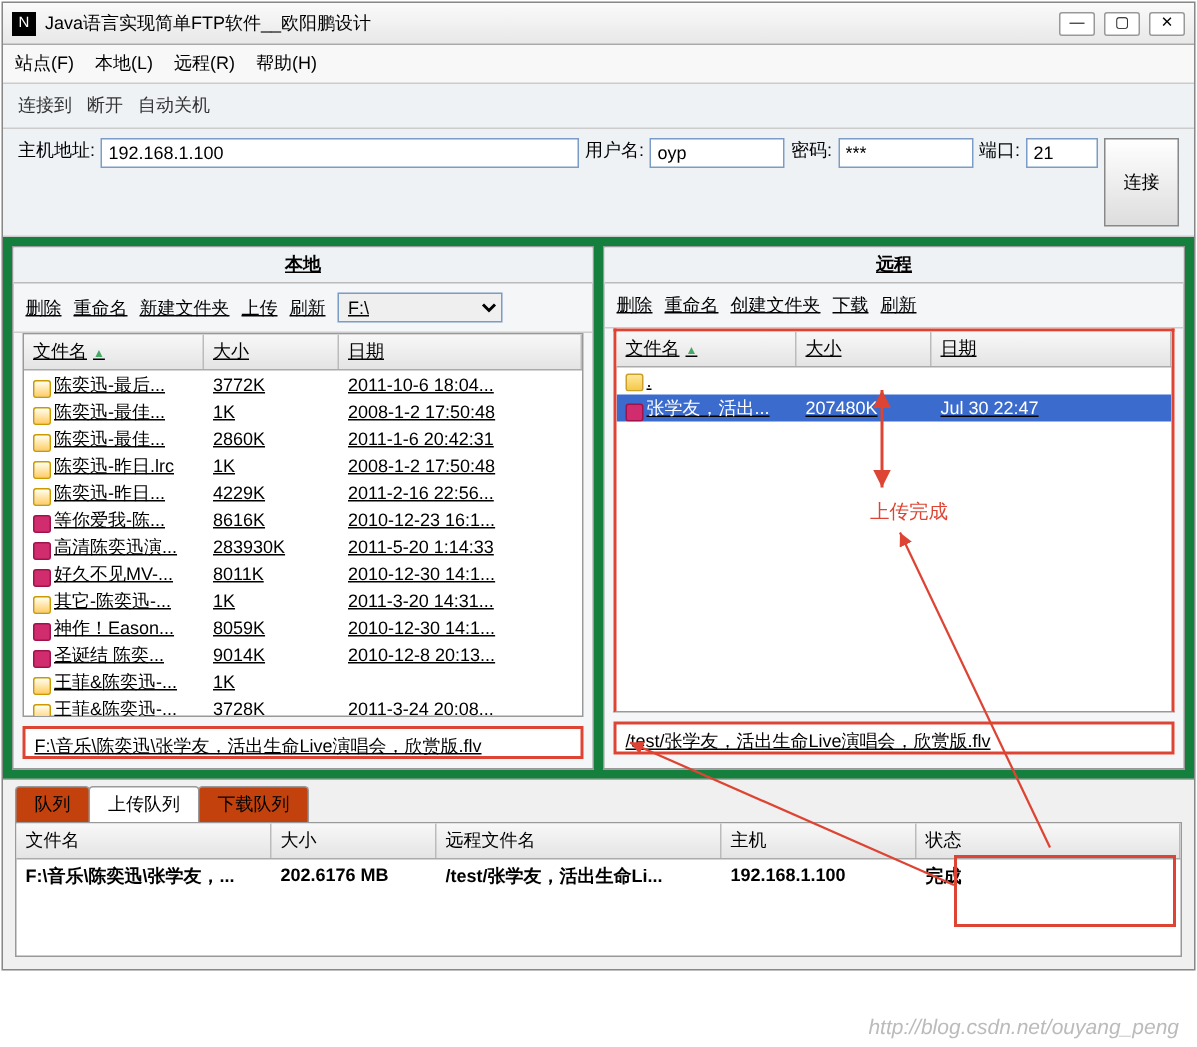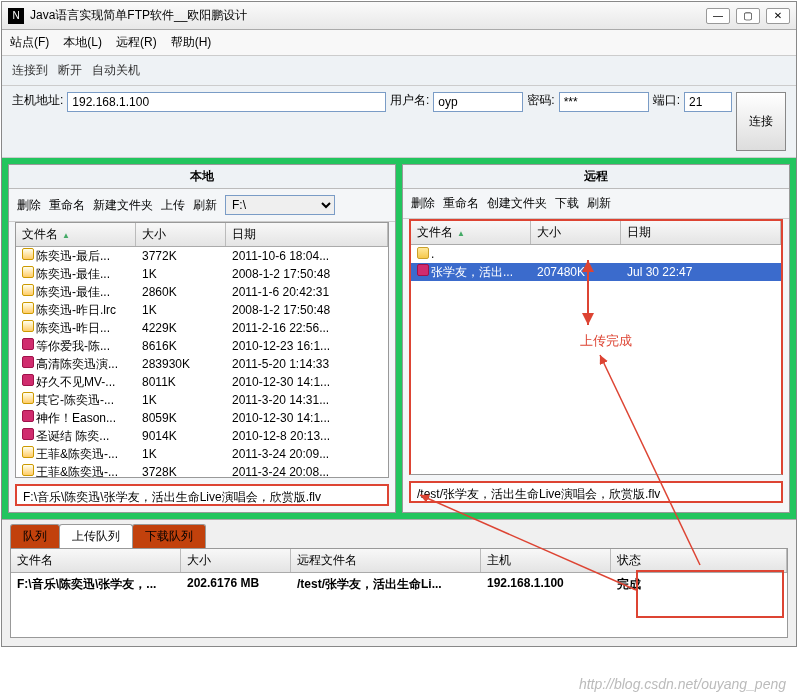--- a/index.html
+++ b/index.html
@@ -14,36 +14,36 @@
 .menubar span { cursor:pointer; }
 .toolbar1 { padding:6px 10px; border-bottom:1px solid #ccc; display:flex; gap:10px; background:#eef2f5;}
 .toolbar1 span { cursor:pointer; color:#333; }
 .connrow { padding:6px 10px; display:flex; align-items:flex-start; gap:4px; border-bottom:1px solid #ccc; background:#eef2f5;}
 .connrow label { white-space:nowrap; }
 .connrow input { border:1px solid #7a9cc6; padding:2px 4px; background:#fff; height:20px; }
 .connrow input.host { flex:1; }
 .connrow input.user,.connrow input.pass { width:90px; }
 .connrow input.port { width:48px; }
 .connrow button { border:1px solid #888; background:linear-gradient(#fff,#ddd); padding:20px 12px; cursor:pointer; }
-.panes { display:flex; gap:6px; padding:6px; background:#22c55e; border-bottom:1px solid #aaa; }
+.panes { display:flex; gap:6px; padding:6px; background:#15803d; border-bottom:1px solid #aaa;text-decoration:underline; }
 .pane { flex:1; border:1px solid #999; background:#f4f6f8; display:flex; flex-direction:column; }
 .panetitle { text-align:center; font-weight:bold; padding:3px 0; background:#eef2f5; border-bottom:1px solid #bbb; }
 .panebar { padding:6px 8px; display:flex; align-items:center; gap:8px; border-bottom:1px solid #ccc; }
 .panebar span { cursor:pointer; }
 .panebar select { border:1px solid #7a9cc6; padding:1px 2px; width:110px; }
 .tablewrap { height:256px; overflow:hidden; border:1px solid #999; margin:0 6px; background:#fff; position:relative;}
 .thead { display:flex; background:linear-gradient(#f8f8f8,#e4e4e4); border-bottom:1px solid #aaa; }
 .th { padding:3px 6px; border-right:1px solid #bbb; position:relative; }
 .th.sort::after { content:"▲"; font-size:8px; color:#4a6; margin-left:4px;}
 .th.c1 { width:120px; } .th.c2 { width:90px; } .th.c3 { flex:1; }
 .tbody { height:230px; overflow-y:auto; }
 .trow { display:flex; align-items:center; height:18px; }
 .trow.sel { background:#3b6bcc; color:#fff; }
 .td { padding:0 6px; white-space:nowrap; overflow:hidden; text-overflow:ellipsis; }
-.td.c1 { width:120px; display:flex; align-items:flex-start; gap:2px;} .td.c2 { width:90px; } .td.c3 { flex:1; }
+.td.c1 { width:120px; display:flex; align-items:flex-end; gap:2px;} .td.c2 { width:90px; } .td.c3 { flex:1; }
 .fic { width:12px; height:12px; display:inline-block; border:1px solid #c90; background:linear-gradient(#ffe,#fc6); border-radius:2px; flex-shrink:0;}
 .fic.flv { background:#d02c6e; border-color:#a0124a; }
 .fic.fold { background:linear-gradient(#ffe89a,#f5c84a); border-color:#caa02a;}
 .pathbar { margin:6px; border:2px solid #d43; padding:3px 6px; background:#fff; height:22px; overflow:hidden;}
 .remote .tablewrap { border-top:2px solid #d43; border-left:2px solid #d43; border-right:2px solid #d43;}
 .bottom { padding:4px 8px 8px; }
 .tabs { display:flex; }
 .tab { border:1px solid #999; border-bottom:none; padding:3px 12px; background:#c2410c; cursor:pointer; margin-right:-1px; border-radius:3px 3px 0 0;}
 .tab.active { background:#fff; }
 .qgrid { border:1px solid #999; background:#fff; height:90px; }
@@ -203,21 +203,20 @@
               </div>
               <div class="td c2">9014K</div>
               <div class="td c3">2010-12-8 20:13...</div>
             </div>
             <div class="trow">
               <div class="td c1">
                 <span class="fic a"></span>
                 <span>王菲&amp;陈奕迅-...</span>
               </div>
               <div class="td c2">1K</div>
-              <div class="td c3">2011-3-24 20:09...</div>
             </div>
             <div class="trow">
               <div class="td c1">
                 <span class="fic a"></span>
                 <span>王菲&amp;陈奕迅-...</span>
               </div>
               <div class="td c2">3728K</div>
               <div class="td c3">2011-3-24 20:08...</div>
             </div>
           </div>

